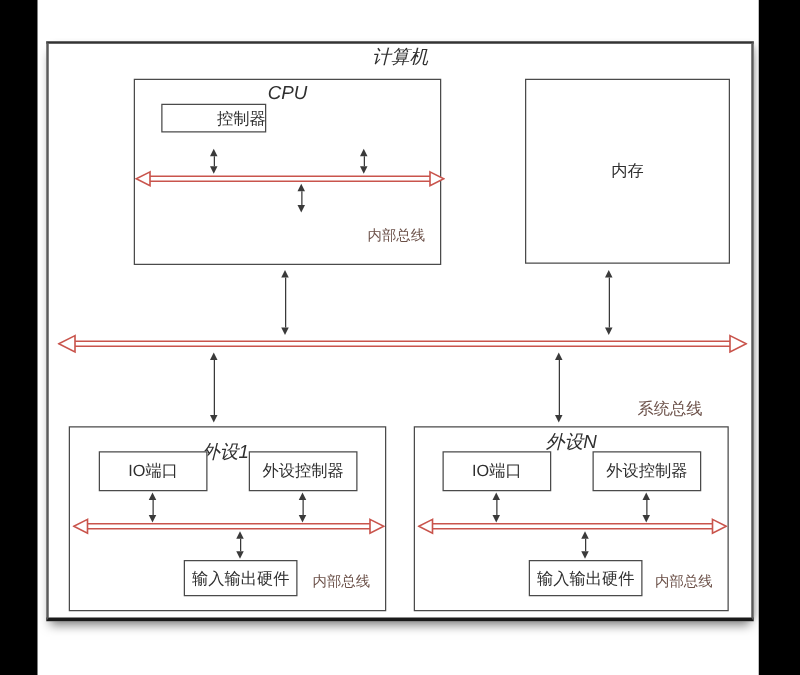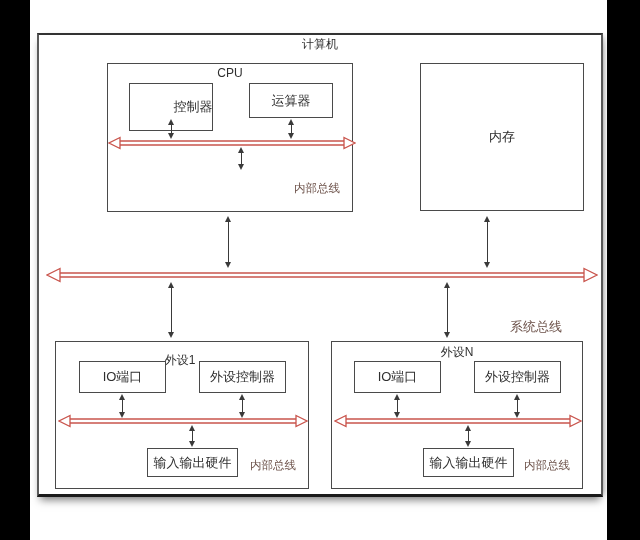--- a/index.html
+++ b/index.html
@@ -18,21 +18,21 @@
   #bar-left{left:0;width:30px;}
   #bar-right{left:607px;width:33px;}
 
   .box{position:absolute;background:#fff;border:1.5px solid #4a4a4a;box-sizing:border-box;}
   #computer-box{
     left:37px;top:33px;width:566px;height:464px;
     border:2px solid #5a5a5a;border-top-color:#333;border-bottom:3px solid #1a1a1a;
     box-shadow:0 6px 8px -3px rgba(0,0,0,.5), 4px 0 5px -3px rgba(0,0,0,.25);
     background:#fff;
   }
-  .title-label{position:absolute;font-size:12px;white-space:nowrap;}
+  .title-label{position:absolute;font-size:15px;white-space:nowrap;font-style:italic;}
   .center-h{transform:translateX(-50%);}
   .cell{display:flex;align-items:center;justify-content:center;font-size:13px;white-space:nowrap;}
 
   
   #cpu-box{left:107px;top:63px;width:246px;height:149px;}
   
   #memory-box{left:420px;top:63px;width:164px;height:148px;}
 
   
   #p1-box{left:55px;top:341px;width:254px;height:148px;}
@@ -58,22 +58,21 @@
 
 <div id="stage">
   <div id="bar-left" class="blackbar"></div>
   <div id="bar-right" class="blackbar"></div>
 
   <div id="computer-box" class="box"></div>
   <div class="title-label center-h" style="left:320px;top:36px;">计算机</div>
 
   <div id="cpu-box" class="box"></div>
   <div class="title-label center-h" style="left:230px;top:66px;">CPU</div>
-  <div class="box cell" style="left:129px;top:83px;width:84px;height:48px;padding-left:44px;">控制器</div>
-  <div class="box cell" style="left:249px;top:83px;width:84px;height:35px;">运算器</div>
+  <div class="box cell" style="left:129px;top:83px;width:84px;height:23px;padding-left:44px;">控制器</div>
   <div class="redbus" style="left:108px;top:136px;width:248px;height:14px;"><svg width="248" height="14" xmlns="http://www.w3.org/2000/svg">
         <line x1="12" y1="5" x2="236" y2="5" stroke="#c9544c" stroke-width="1.3"></line>
         <line x1="12" y1="9" x2="236" y2="9" stroke="#c9544c" stroke-width="1.3"></line>
         <polygon points="12,1.5 1,7 12,12.5" fill="#fff" stroke="#c9544c" stroke-width="1.3"></polygon>
         <polygon points="236,1.5 247,7 236,12.5" fill="#fff" stroke="#c9544c" stroke-width="1.3"></polygon>
       </svg></div>
   <div class="bus-label" style="right:300px;top:147px;">内部总线</div>
   <div class="varrow" style="left:171px;top:125px;height:8px;"></div>
   <div class="varrow" style="left:291px;top:125px;height:8px;"></div>
   <div class="varrow" style="left:241px;top:153px;height:11px;"></div>

